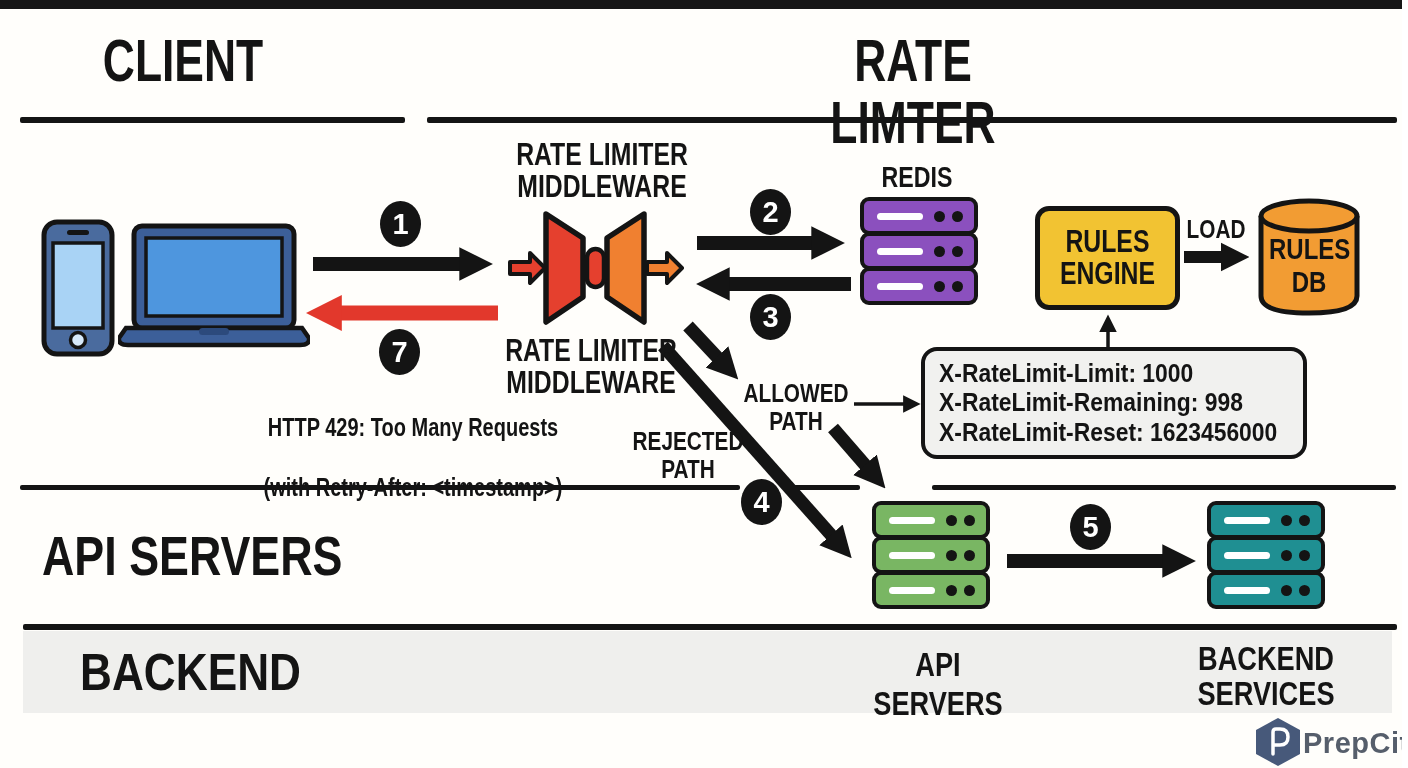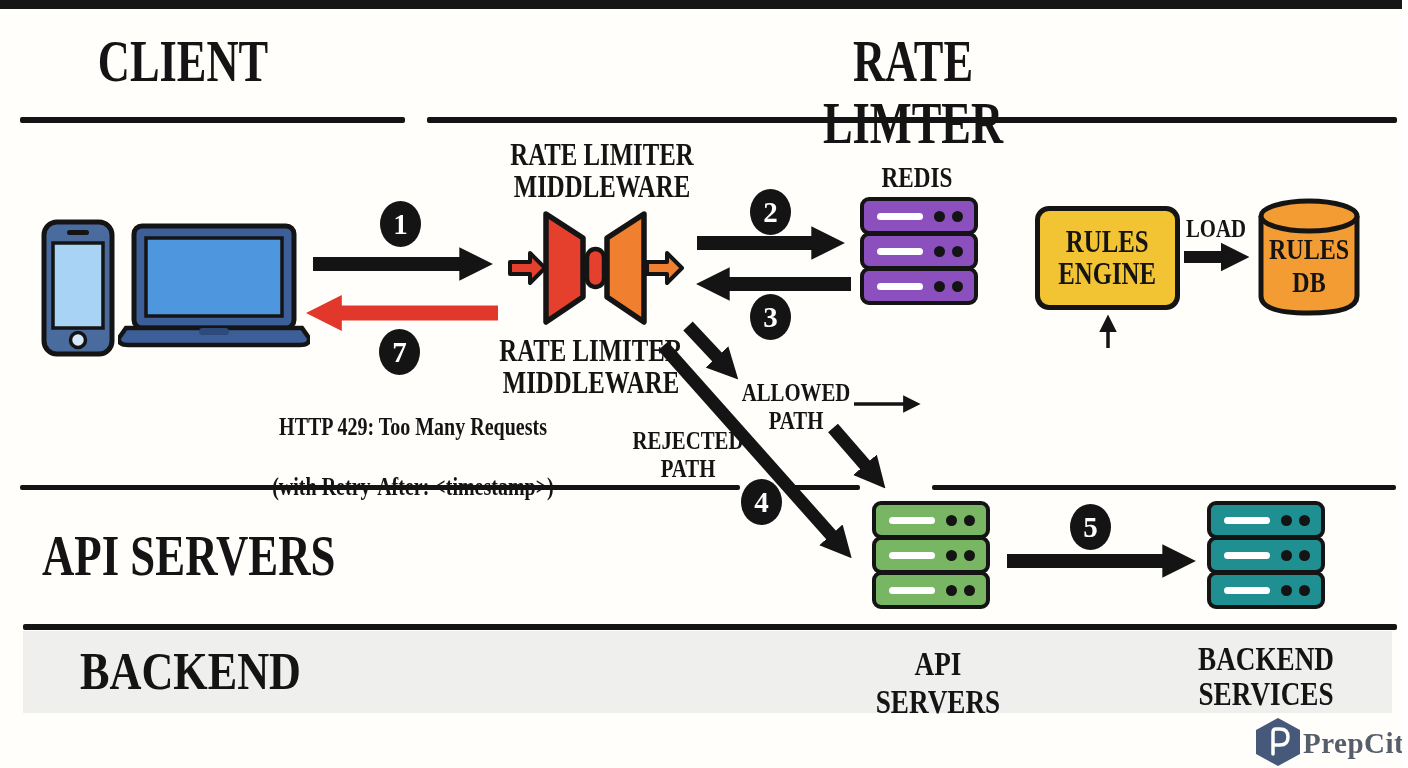--- a/index.html
+++ b/index.html
@@ -1,18 +1,18 @@
 <!DOCTYPE html>
 <html><head>
 <meta charset="utf-8">
 <style>
   html,body{margin:0;padding:0;background:#ffffff;}
   .canvas{
     position:relative;width:1402px;height:768px;overflow:hidden;
-    background:#fffefb;font-family:Liberation Serif, serif;color:#141414;
+    background:#fffefb;font-family:Liberation Sans, sans-serif;color:#141414;
   }
   .topbar{position:absolute;left:0;top:0;width:1408px;height:9px;background:#161616;}
   .divider{position:absolute;height:6px;background:#141414;border-radius:2px;}
   .lbl{
     position:absolute;font-weight:800;color:#141414;text-align:center;
     white-space:pre-line;transform:scaleX(0.8);letter-spacing:0px;
   }
   .left-anchor{transform-origin:0 50%;text-align:left;}
   .title{font-size:60px;line-height:62px;transform:scaleX(0.74);}
   .badge{
@@ -159,20 +159,25 @@
   <svg class="overlay" width="1408" height="768" viewBox="0 0 1408 768">
     <path d="M1184,257 L1222,257" stroke="#141414" stroke-width="12" marker-end="url(#mh)"></path>
   </svg>
   <svg class="overlay" style="left:1256px;top:196px;" width="106" height="122" viewBox="0 0 106 122">
     <path d="M5,20 L5,100 Q5,117 53,117 Q101,117 101,100 L101,20" fill="#f29c33" stroke="#141414" stroke-width="5"></path>
     <ellipse cx="53" cy="20" rx="48" ry="15" fill="#f29c33" stroke="#141414" stroke-width="5"></ellipse>
   </svg>
   <div class="lbl" style="left:1259px;top:232px;width:100px;font-size:30px;line-height:33px;">RULES
 DB</div>
 
+  <div class="headers-box">
+    <div class="hbx-line">X-RateLimit-Limit: 1000</div>
+    <div class="hbx-line">X-RateLimit-Remaining: 998</div>
+    <div class="hbx-line">X-RateLimit-Reset: 1623456000</div>
+  </div>
 
   <div class="lbl" style="left:716px;top:379px;width:160px;font-size:26px;line-height:28px;">ALLOWED
 PATH</div>
   <div class="lbl" style="left:608px;top:427px;width:160px;font-size:26px;line-height:28px;">REJECTED
 PATH</div>
 
   <div class="lbl" style="left:213px;top:412px;width:400px;font-size:25px;line-height:30px;font-weight:700;"><span>HTTP 429: Too Many Requests</span><br>
     <span>(with Retry-After: &lt;timestamp&gt;)</span></div>
 
   <div class="badge" style="left:380px;top:201px;">1</div>

